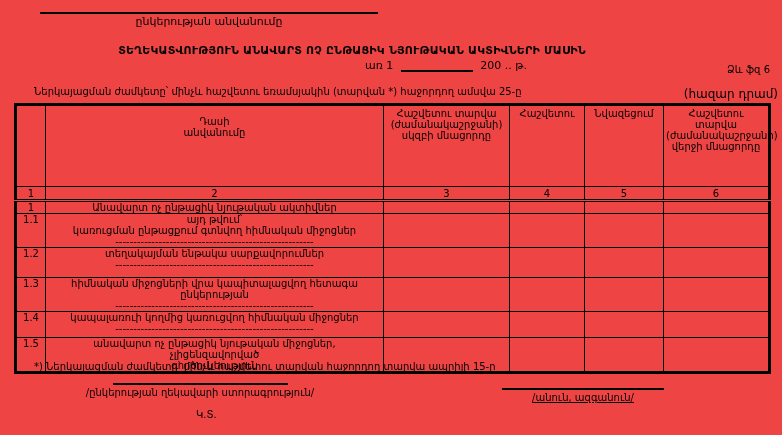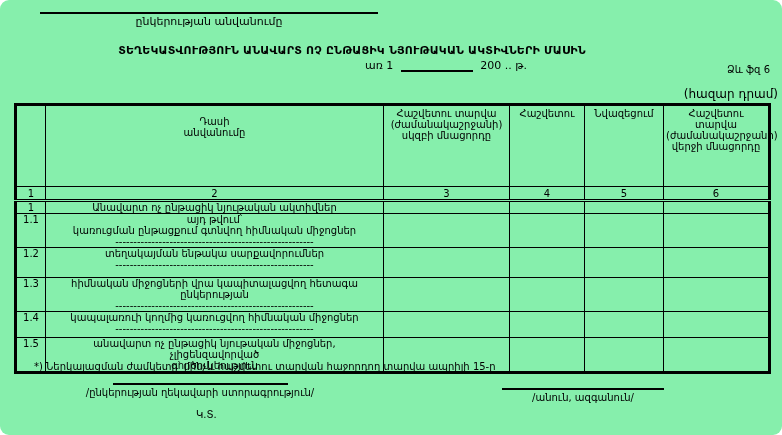--- a/index.html
+++ b/index.html
@@ -1,18 +1,18 @@
 <!DOCTYPE html>
 <html><head>
 <meta charset="utf-8">
 <style>
   html,body { margin:0; padding:0; background:#ffffff; }
   .page {
-    position:relative; width:782px; height:435px; background:#86efac;
-    color:#000; font-family:"DejaVu Sans", sans-serif; overflow:hidden;border-radius:9px;
+    position:relative; width:782px; height:435px; background:#ef4444;
+    color:#000; font-family:"DejaVu Sans", sans-serif; overflow:hidden;
   }
   
   .company { position:absolute; left:40px; top:12px; width:338px; }
   .company .fill-line { border-top:2px solid #000; height:0; }
   .company .caption { text-align:center; font-size:11px; margin-top:1px; }
   
   .title { position:absolute; left:0; top:44px; width:704px; text-align:center;
            font-weight:bold; font-size:11px; letter-spacing:0.2px; }
   
   .date-row { position:absolute; left:365px; top:59px; font-size:11px; white-space:nowrap; }
@@ -35,21 +35,21 @@
   .tbl .drow td { vertical-align:top; text-align:center; }
   .tbl .c-num { text-align:center; }
   .h13 { height:13px; } .h32 { height:32px; } .h30 { height:30px; }
   .h20 { height:20px; } .h26 { height:26px; } .h28 { height:30px; }
   .dash { letter-spacing:0; white-space:nowrap; overflow:hidden; }
   
   .footnote { position:absolute; left:34px; top:361px; font-size:10px; }
   
   .sig-left { position:absolute; left:85px; top:383px; width:230px; font-size:10px; }
   .sig-left .sig-line { width:175px; margin:0 auto; border-top:2px solid #000; height:0; }
-  .sig-right { position:absolute; left:498px; top:388px; width:170px; font-size:10px; }
+  .sig-right { position:absolute; left:498px; top:388px; width:170px; font-size:10px;text-decoration:underline; }
   .sig-right .sig-line { width:162px; margin:0 auto; border-top:2px solid #000; height:0; }
   .sig-caption { text-align:center; margin-top:2px; }
   .seal { position:absolute; left:196px; top:409px; font-size:10px; }
 </style>
 </head>
 <body>
 
 <div class="page">
 
   <div class="company">
@@ -60,20 +60,21 @@
   <div class="title">ՏԵՂԵԿԱՏՎՈՒԹՅՈՒՆ ԱՆԱՎԱՐՏ ՈՉ ԸՆԹԱՑԻԿ ՆՅՈՒԹԱԿԱՆ ԱԿՏԻՎՆԵՐԻ ՄԱՍԻՆ</div>
 
   <div class="date-row">
     <span>առ 1</span>
     <span class="date-blank"></span>
     <span>200 .. թ.</span>
   </div>
 
   <div class="form-code">Ձև ֆզ 6</div>
 
+  <div class="deadline">Ներկայացման ժամկետը՝ մինչև հաշվետու եռամսյակին (տարվան *) հաջորդող ամսվա 25-ը</div>
   <div class="units">(հազար դրամ)</div>
 
   <table class="tbl">
     <colgroup>
       <col style="width:30px">
         <col style="width:338px">
         <col style="width:126px">
       <col style="width:75px">
         <col style="width:79px">
         <col style="width:106px">

